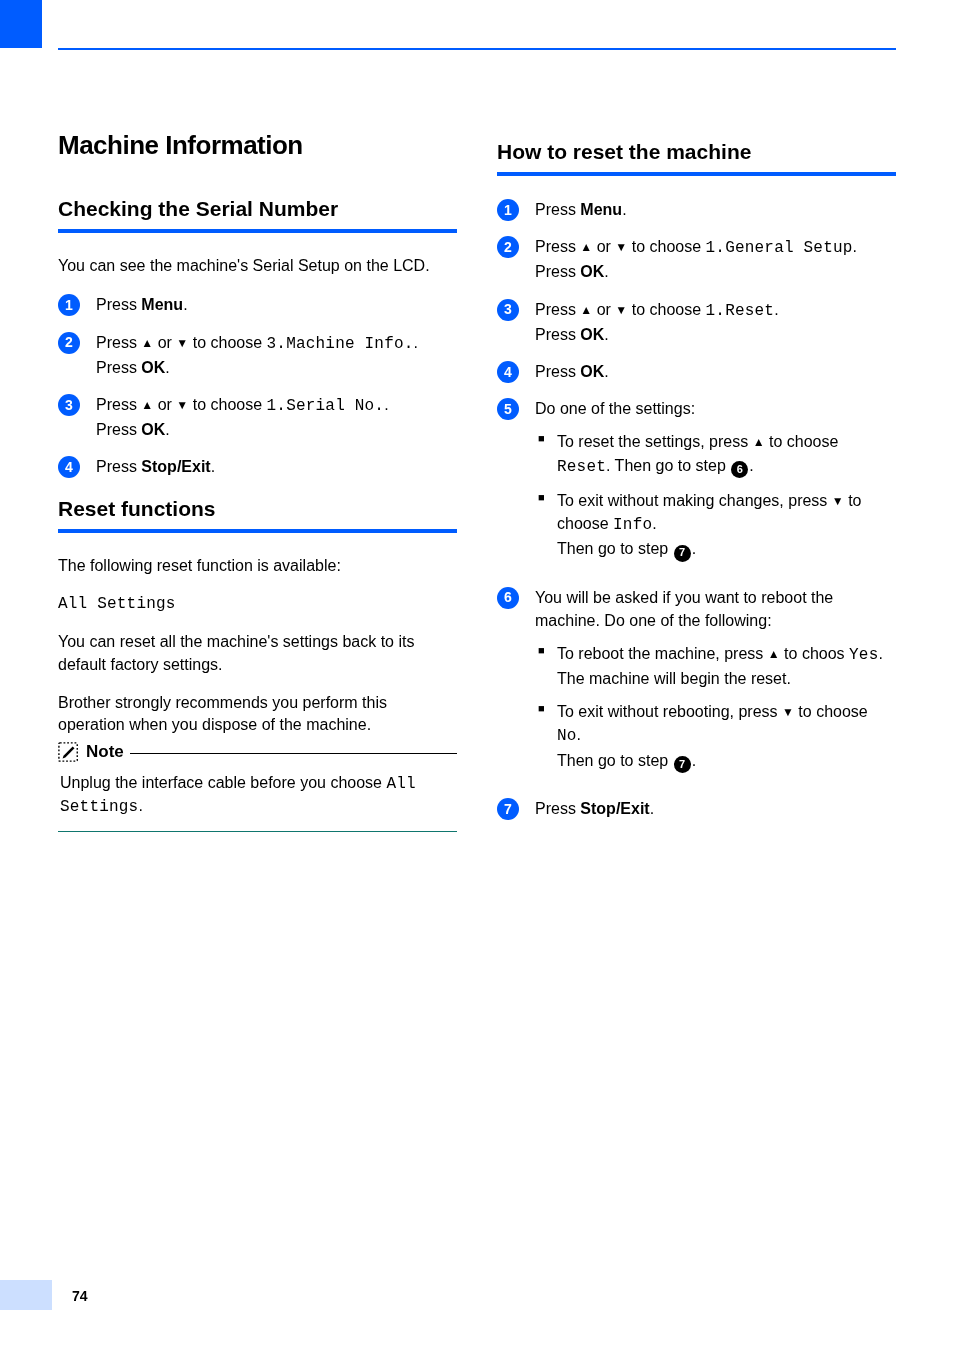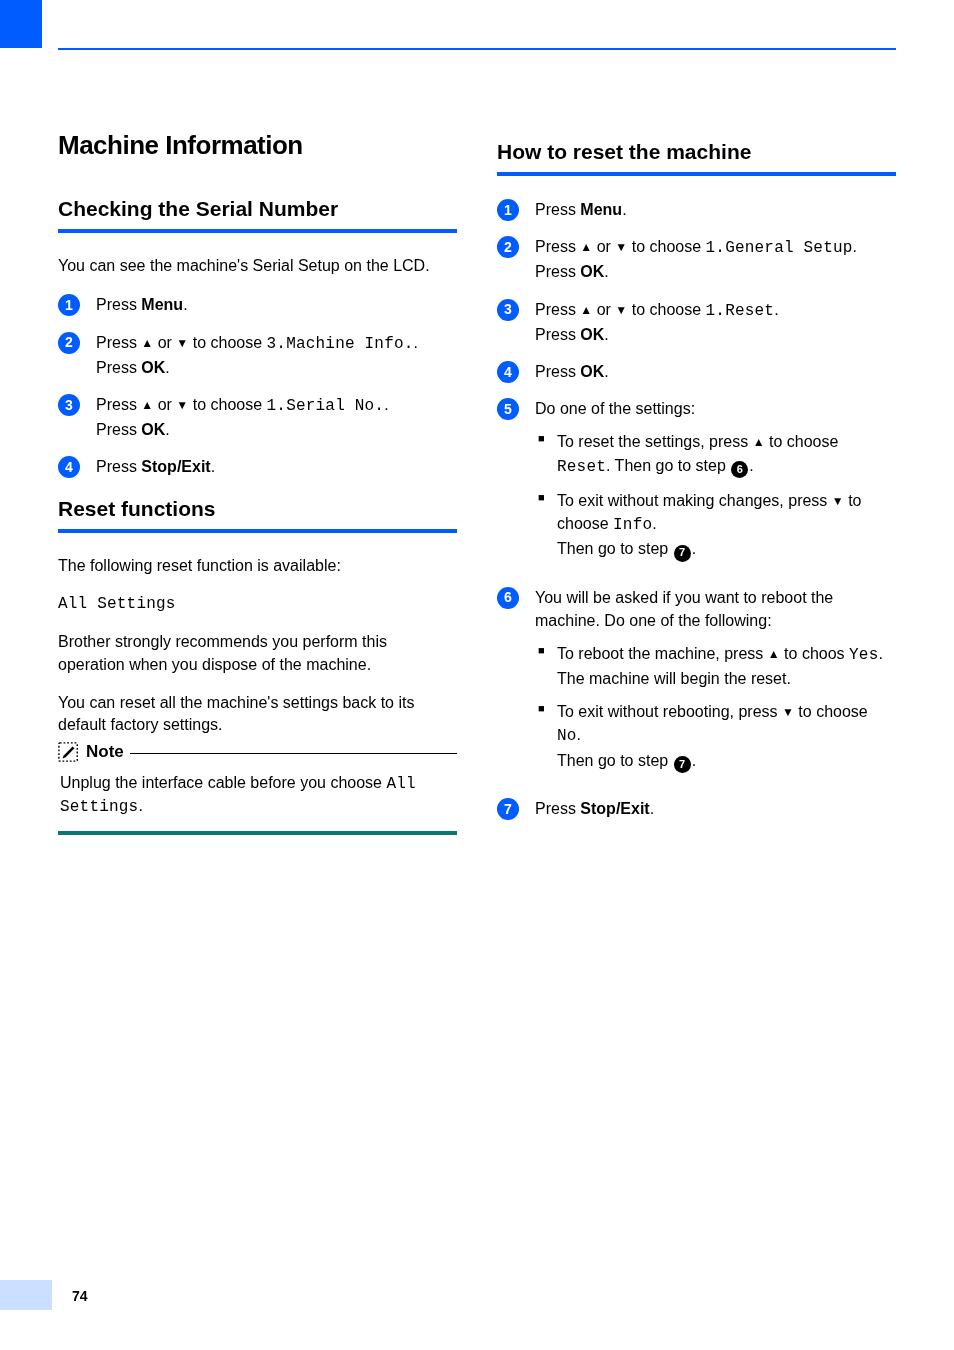--- a/index.html
+++ b/index.html
@@ -106,21 +106,21 @@
     .sub-bullets li::before {
       content: "■";
       position: absolute;
       left: 3px;
       top: 1px;
       font-size: 11px;
     }
     .note-box {
       margin-top: 8px;
       border-top: 1px solid #000;
-      border-bottom: 4px solid #0f766e;
+      border-bottom: 1px solid #0f766e;
       padding-bottom: 12px;
       position: relative;
     }
     .note-header {
       display: flex;
       align-items: center;
       background: #fff;
       position: relative;
       top: -13px;
       padding-right: 6px;
@@ -201,22 +201,22 @@
       <span class="badge">4</span>
       <div class="step-body">
         <span>Press </span><span class="bold">Stop/Exit</span><span>.</span>
       </div>
     </div>
 
     <h2 style="margin-top:18px">Reset functions</h2>
 
     <p class="para">The following reset function is available:</p>
     <p class="para mono">All Settings</p>
+    <p class="para">You can reset all the machine's settings back to its default factory settings.</p>
     <p class="para">Brother strongly recommends you perform this operation when you dispose of the machine.</p>
-    <p class="para">You can reset all the machine's settings back to its default factory settings.</p>
 
     <div class="note-box">
       <div class="note-header">
         <svg viewBox="0 0 24 24" fill="none" stroke="#000" stroke-width="1.5">
             <rect x="1" y="2" width="20" height="20" stroke-dasharray="2 2" rx="1"></rect>
             <path d="M6 16 L16 6 L18 8 L8 18 L5 19 Z" fill="#000" stroke="none"></path>
           </svg>
         <span class="note-title">Note</span>
       </div>
       <div class="note-body">

